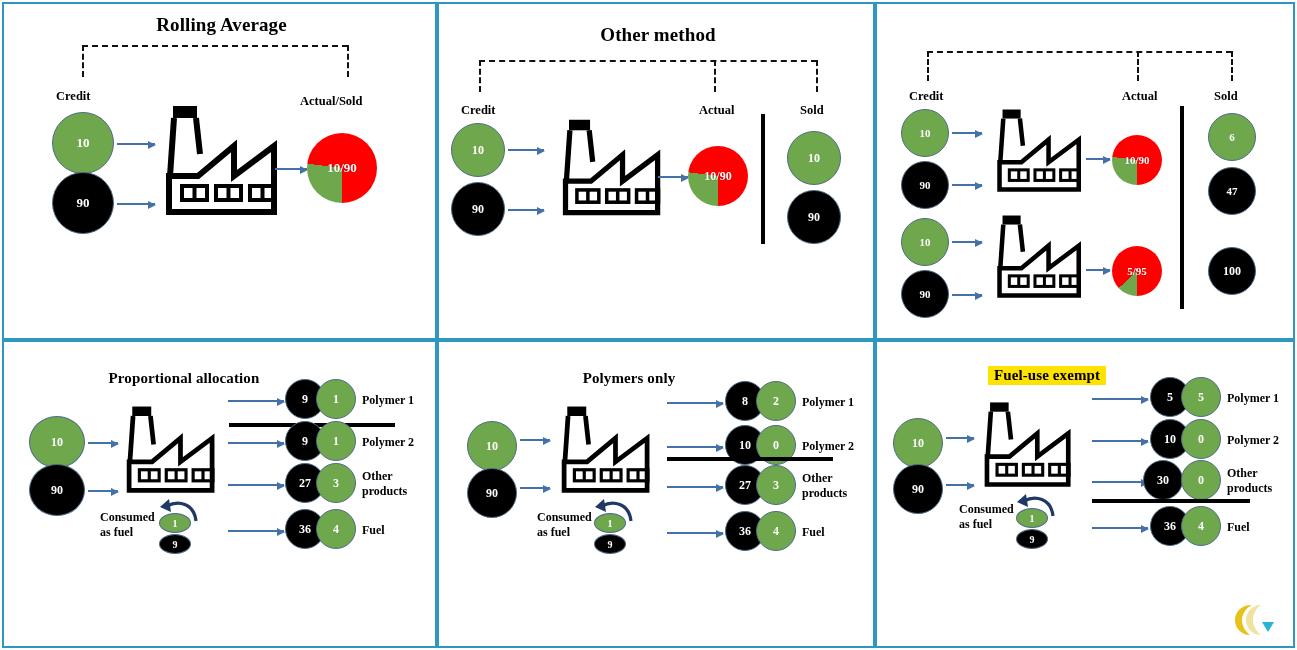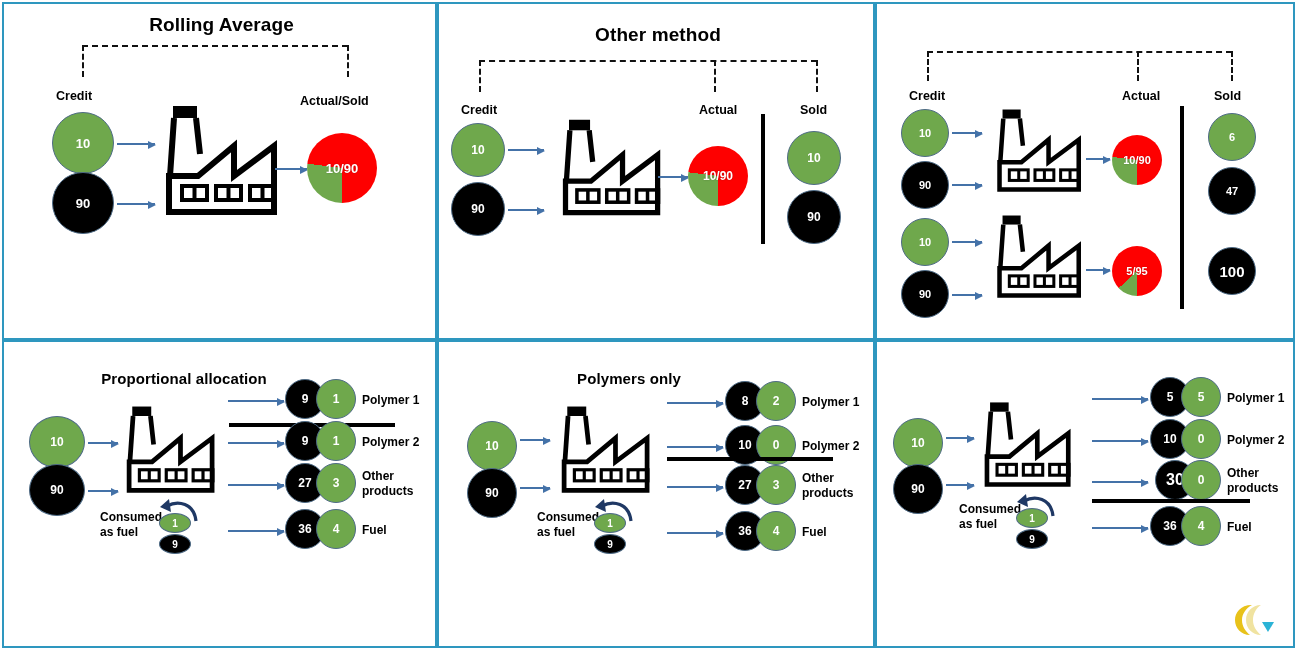--- a/index.html
+++ b/index.html
@@ -1,18 +1,18 @@
 <!DOCTYPE html>
 <html><head>
 <meta charset="utf-8">
 <style>
   html,body{margin:0;padding:0;background:#ffffff;}
   body{width:1297px;height:650px;overflow:hidden;
        font-family:"Liberation Sans","DejaVu Sans",sans-serif;color:#000;}
-  .board{position:relative;width:1297px;height:650px;box-sizing:border-box;}
+  .board{position:relative;width:1297px;height:650px;box-sizing:border-box;font-family:Liberation Serif, serif;}
 
   
   .panel{position:absolute;box-sizing:border-box;border:2px solid #2E97BF;background:#fff;}
   .p1{left:2px;  top:2px;  width:435px; height:338px;}
   .p2{left:437px;top:2px;  width:438px; height:338px;}
   .p3{left:875px;top:2px;  width:420px; height:338px;}
   .p4{left:2px;  top:340px;width:435px; height:308px;padding-left:8px;}
   .p5{left:437px;top:340px;width:438px; height:308px;}
   .p6{left:875px;top:340px;width:420px; height:308px;}
 
@@ -228,21 +228,21 @@
       <div class="arr" style="left:209px;top:265px;width:24px;"></div>
       <div class="pie" style="left:235px;top:242px;width:50px;height:50px;font-size:11px;
                   background:conic-gradient(from 180deg, #6FA84C 0 13%, #FE0000 13% 100%);">
         <span>5/95</span>
       </div>
 
       <div class="vrule" style="left:303px;top:102px;height:203px;"></div>
 
       <div class="circ green" style="left:331px;top:109px;width:48px;height:48px;font-size:11px;">6</div>
       <div class="circ red" style="left:331px;top:163px;width:48px;height:48px;font-size:11px;">47</div>
-      <div class="circ red" style="left:331px;top:243px;width:48px;height:48px;font-size:15px;">100</div>
+      <div class="circ red" style="left:331px;top:243px;width:48px;height:48px;font-size:12px;">100</div>
     </div>
   </div>
 
   <div class="panel p4">
     <div class="inner">
       <div class="title t-mid" style="left:40px;top:28px;width:280px;">Proportional allocation</div>
 
       <div class="circ green" style="left:25px;top:74px;width:56px;height:52px;font-size:12px;">10</div>
       <div class="circ red" style="left:25px;top:122px;width:56px;height:52px;font-size:12px;">90</div>
       <div class="arr" style="left:84px;top:100px;width:30px;"></div>
@@ -360,20 +360,23 @@
 
       <div class="arr" style="left:228px;top:190px;width:56px;"></div>
       <div class="circ red" style="left:286px;top:169px;width:40px;height:40px;font-size:12px;">36</div>
       <div class="circ green" style="left:317px;top:169px;width:40px;height:40px;font-size:12px;">4</div>
       <div class="plabel" style="left:363px;top:183px;">Fuel</div>
     </div>
   </div>
 
   <div class="panel p6">
     <div class="inner">
+      <div class="title t-mid" style="left:0;top:25px;width:340px;text-align:center;">
+        <span class="hl">Fuel-use exempt</span>
+      </div>
 
       <div class="circ green" style="left:16px;top:76px;width:50px;height:50px;font-size:12px;">10</div>
       <div class="circ red" style="left:16px;top:122px;width:50px;height:50px;font-size:12px;">90</div>
       <div class="arr" style="left:69px;top:95px;width:28px;"></div>
       <div class="arr" style="left:69px;top:142px;width:28px;"></div>
 
       <div class="fact" style="left:103px;top:54px;">
         <svg width="96" height="98" viewBox="0 0 124 114">
           <g fill="none" stroke="#000" stroke-width="6" stroke-linejoin="miter">
             <path d="M16 5 h18 v6 h-18 z"></path>
@@ -406,21 +409,21 @@
       <div class="circ red" style="left:273px;top:35px;width:40px;height:40px;font-size:12px;">5</div>
       <div class="circ green" style="left:304px;top:35px;width:40px;height:40px;font-size:12px;">5</div>
       <div class="plabel" style="left:350px;top:49px;">Polymer 1</div>
 
       <div class="arr" style="left:215px;top:98px;width:56px;"></div>
       <div class="circ red" style="left:273px;top:77px;width:40px;height:40px;font-size:12px;">10</div>
       <div class="circ green" style="left:304px;top:77px;width:40px;height:40px;font-size:12px;">0</div>
       <div class="plabel" style="left:350px;top:91px;">Polymer 2</div>
 
       <div class="arr" style="left:215px;top:139px;width:56px;"></div>
-      <div class="circ red" style="left:278px;top:118px;width:40px;height:40px;font-size:16px;">30</div>
+      <div class="circ red" style="left:266px;top:118px;width:40px;height:40px;font-size:12px;">30</div>
       <div class="circ green" style="left:304px;top:118px;width:40px;height:40px;font-size:12px;">0</div>
       <div class="plabel" style="left:350px;top:124px;">Other
 products</div>
 
       <div class="hrule" style="left:215px;top:157px;width:158px;"></div>
 
       <div class="arr" style="left:215px;top:185px;width:56px;"></div>
       <div class="circ red" style="left:273px;top:164px;width:40px;height:40px;font-size:12px;">36</div>
       <div class="circ green" style="left:304px;top:164px;width:40px;height:40px;font-size:12px;">4</div>
       <div class="plabel" style="left:350px;top:178px;">Fuel</div>

